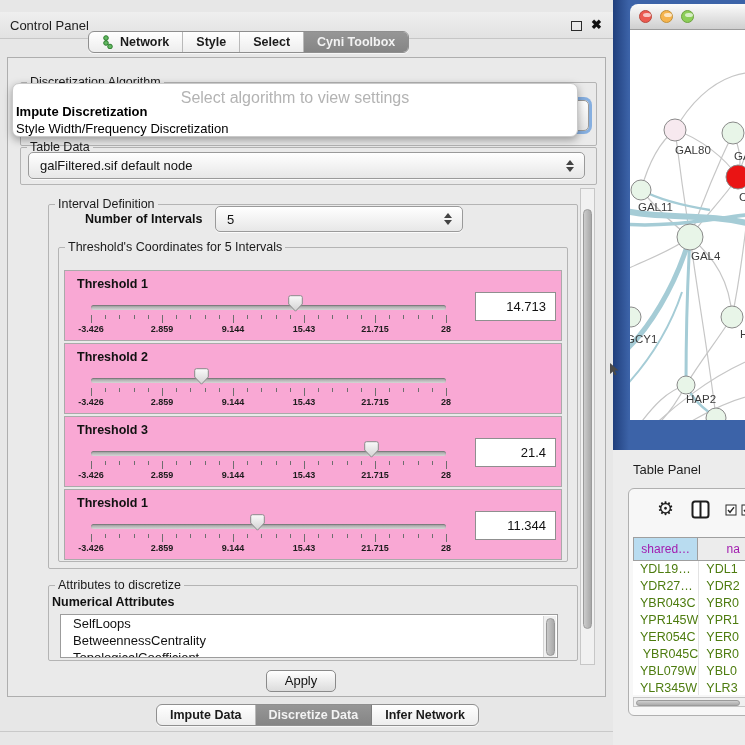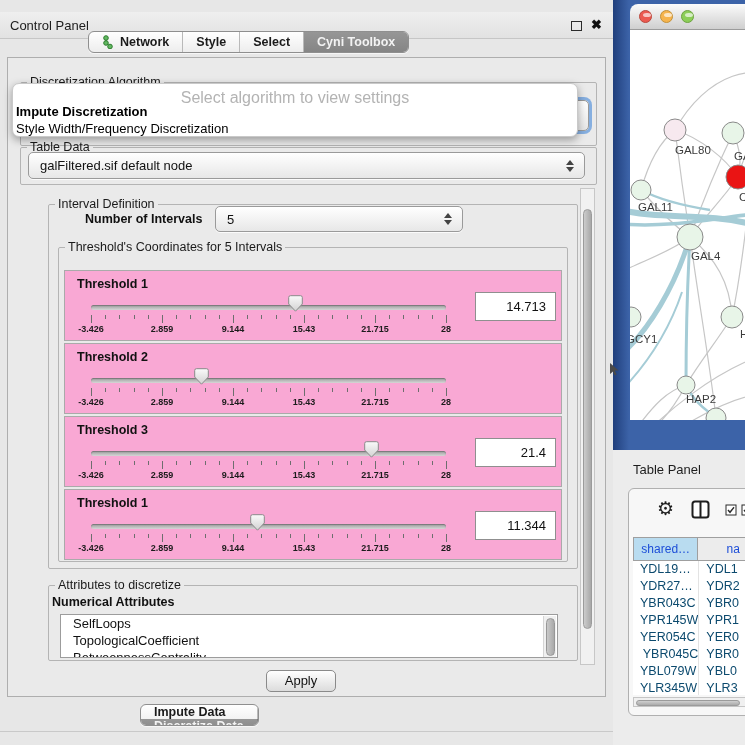--- a/index.html
+++ b/index.html
@@ -94,25 +94,25 @@
   .tpanel{position:absolute;left:613px;top:450px;width:132px;height:295px;background:#ececec;}
   .tp-title{position:absolute;left:20px;top:12px;font-size:13px;color:#1d1d1d;}
   .tp-box{position:absolute;left:15px;top:38px;width:140px;height:228px;background:#f7f7f7;
     border:1px solid #b0b0b0;border-radius:6px;}
   .tp-toolbar{position:absolute;left:0;top:0;width:100%;height:46px;}
   .tb-ic{position:absolute;top:12px;display:inline-flex;}
   .glyph{font-family:"DejaVu Sans",sans-serif;}
 
   .tp-table{position:absolute;left:4px;top:48px;width:136px;height:158px;overflow:hidden;}
   .tp-hrow{display:flex;height:24px;}
-  .tp-hcell{font-size:12px;color:#1d4ed8;border:1px solid #9f9f9f;border-left:none;display:flex;
+  .tp-hcell{font-size:12px;color:#a21caf;border:1px solid #9f9f9f;border-left:none;display:flex;
     align-items:center;justify-content:center;background:#ececec;}
   .tp-hcell:first-child{border-left:1px solid #9f9f9f;background:#b9dcf0;}
   .tp-row{display:flex;height:17px;background:#fff;}
-  .tp-cell{font-size:12.5px;color:#0c4a6e;line-height:17px;padding-left:7px;overflow:hidden;white-space:nowrap;}
+  .tp-cell{font-size:12.5px;color:#4d7c0f;line-height:17px;padding-left:7px;overflow:hidden;white-space:nowrap;}
   .tp-hscroll{position:absolute;left:4px;top:208px;width:136px;height:10px;background:#f0f0f0;border:1px solid #c5c5c5;}
   .tp-hscroll .th{position:absolute;left:2px;top:1.5px;width:104px;height:6px;border-radius:4px;
     background:linear-gradient(#cfcfcf,#ababab);border:1px solid #9b9b9b;}
 </style>
 </head>
 <body>
 
 <div class="stage">
 
   <div class="cp">
@@ -406,34 +406,34 @@
   </div>
       </div>
 
     <fieldset class="grp" style="left:48px;top:578px;width:530px;height:83px;">
       <legend class="blue">Attributes to discretize</legend>
     </fieldset>
     <span class="lbl-bold" style="left:52px;top:595px;">Numerical Attributes</span>
     <div class="listbox" id="attr-list">
 
     <div class="li">SelfLoops</div>
+        <div class="li">BetweennessCentrality</div>
         <div class="li">TopologicalCoefficient</div>
-        <div class="li">BetweennessCentrality</div>
         <div class="list-scroll">
           <div class="th"></div>
         </div>
       </div>
 
     <div class="btn" style="left:266px;top:670px;width:70px;height:22px;line-height:20px;">Apply</div>
 
     <div class="vscroll">
         <div class="th"></div>
       </div>
 
-    <div class="tabgroup" id="bottom-tabs" style="left:140px;top:704px;flex-direction:column;">
+    <div class="tabgroup" id="bottom-tabs" style="left:156px;top:704px;">
         <div class="tab">
           <span>Impute Data</span>
         </div>
         <div class="tab sel">
           <span>Discretize Data</span>
         </div>
         <div class="tab">
           <span>Infer Network</span>
         </div>
       </div>

